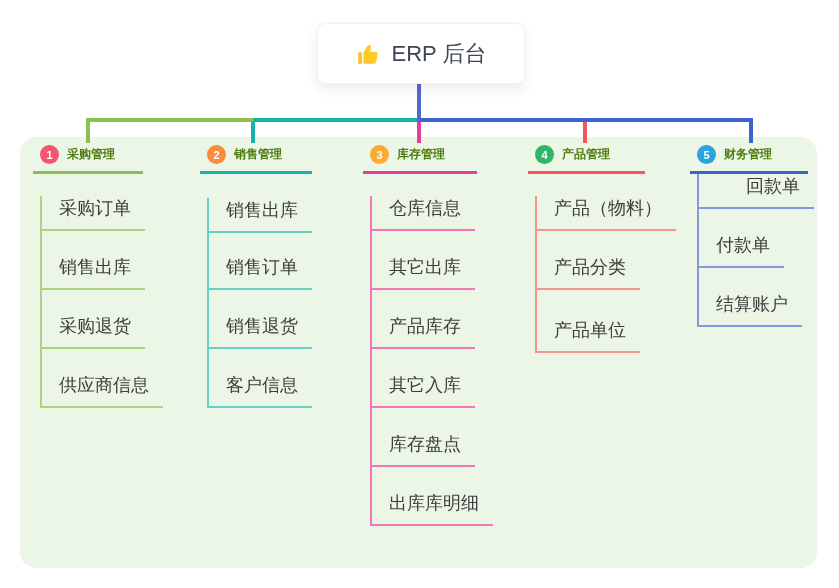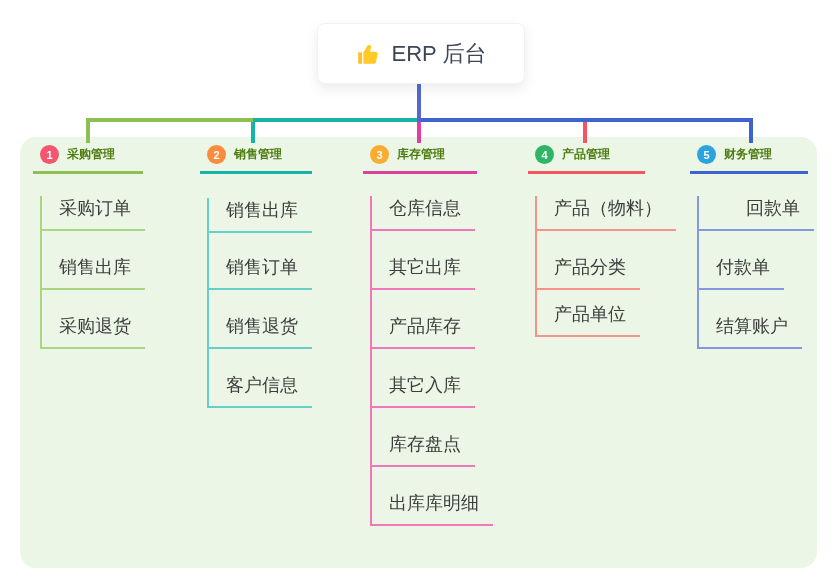--- a/index.html
+++ b/index.html
@@ -71,20 +71,21 @@
   <div id="branches-mount">
       <div class="branch" style="left: 33px;">
         <div class="branch-header" style="width: 110px; border-bottom: 3px solid rgb(140, 193, 82);">
           <span class="badge" style="background: rgb(243, 86, 111);">1</span>
           <span class="branch-label">采购管理</span>
         </div>
         <div class="children" style="border-left: 2px solid rgb(169, 214, 126);">
           <div class="leaf" style="border-bottom: 2px solid rgb(169, 214, 126); margin-top: 22px;">采购订单</div>
           <div class="leaf" style="border-bottom: 2px solid rgb(169, 214, 126); margin-top: 24px;">销售出库</div>
           <div class="leaf" style="border-bottom: 2px solid rgb(169, 214, 126); margin-top: 24px;">采购退货</div>
+          <div class="leaf" style="border-bottom: 2px solid rgb(169, 214, 126); margin-top: 24px;">供应商信息</div>
         </div>
       </div>
       <div class="branch" style="left: 200px;">
         <div class="branch-header" style="width: 112px; border-bottom: 3px solid rgb(22, 179, 171);">
           <span class="badge" style="background: rgb(250, 140, 62);">2</span>
           <span class="branch-label">销售管理</span>
         </div>
         <div class="children" style="border-left: 2px solid rgb(102, 207, 198);">
           <div class="leaf" style="border-bottom: 2px solid rgb(102, 207, 198); margin-top: 24px;">销售出库</div>
           <div class="leaf" style="border-bottom: 2px solid rgb(102, 207, 198); margin-top: 22px;">销售订单</div>
@@ -107,28 +108,28 @@
         </div>
       </div>
       <div class="branch" style="left: 528px;">
         <div class="branch-header" style="width: 117px; border-bottom: 3px solid rgb(244, 85, 94);">
           <span class="badge" style="background: rgb(46, 181, 101);">4</span>
           <span class="branch-label">产品管理</span>
         </div>
         <div class="children" style="border-left: 2px solid rgb(248, 147, 140);">
           <div class="leaf" style="border-bottom: 2px solid rgb(248, 147, 140); margin-top: 22px;">产品（物料）</div>
           <div class="leaf" style="border-bottom: 2px solid rgb(248, 147, 140); margin-top: 24px;">产品分类</div>
-          <div class="leaf" style="border-bottom: 2px solid rgb(248, 147, 140); margin-top: 12px;">产品单位</div>
+          <div class="leaf" style="border-bottom: 2px solid rgb(248, 147, 140); margin-top: 28px;">产品单位</div>
         </div>
       </div>
       <div class="branch" style="left: 690px;">
         <div class="branch-header" style="width: 118px; border-bottom: 3px solid rgb(60, 99, 207);">
           <span class="badge" style="background: rgb(43, 163, 223);">5</span>
           <span class="branch-label">财务管理</span>
         </div>
         <div class="children" style="border-left: 2px solid rgb(131, 152, 221);">
-          <div class="leaf" style="border-bottom: 2px solid rgb(131, 152, 221); margin-top: 22px; padding-left: 47px;">回款单</div>
+          <div class="leaf" style="border-bottom: 2px solid rgb(131, 152, 221);  padding-left: 47px;">回款单</div>
           <div class="leaf" style="border-bottom: 2px solid rgb(131, 152, 221); margin-top: 24px;">付款单</div>
           <div class="leaf" style="border-bottom: 2px solid rgb(131, 152, 221); margin-top: 24px;">结算账户</div>
         </div>
       </div>
     </div>
 </div>
 
 </body></html>

